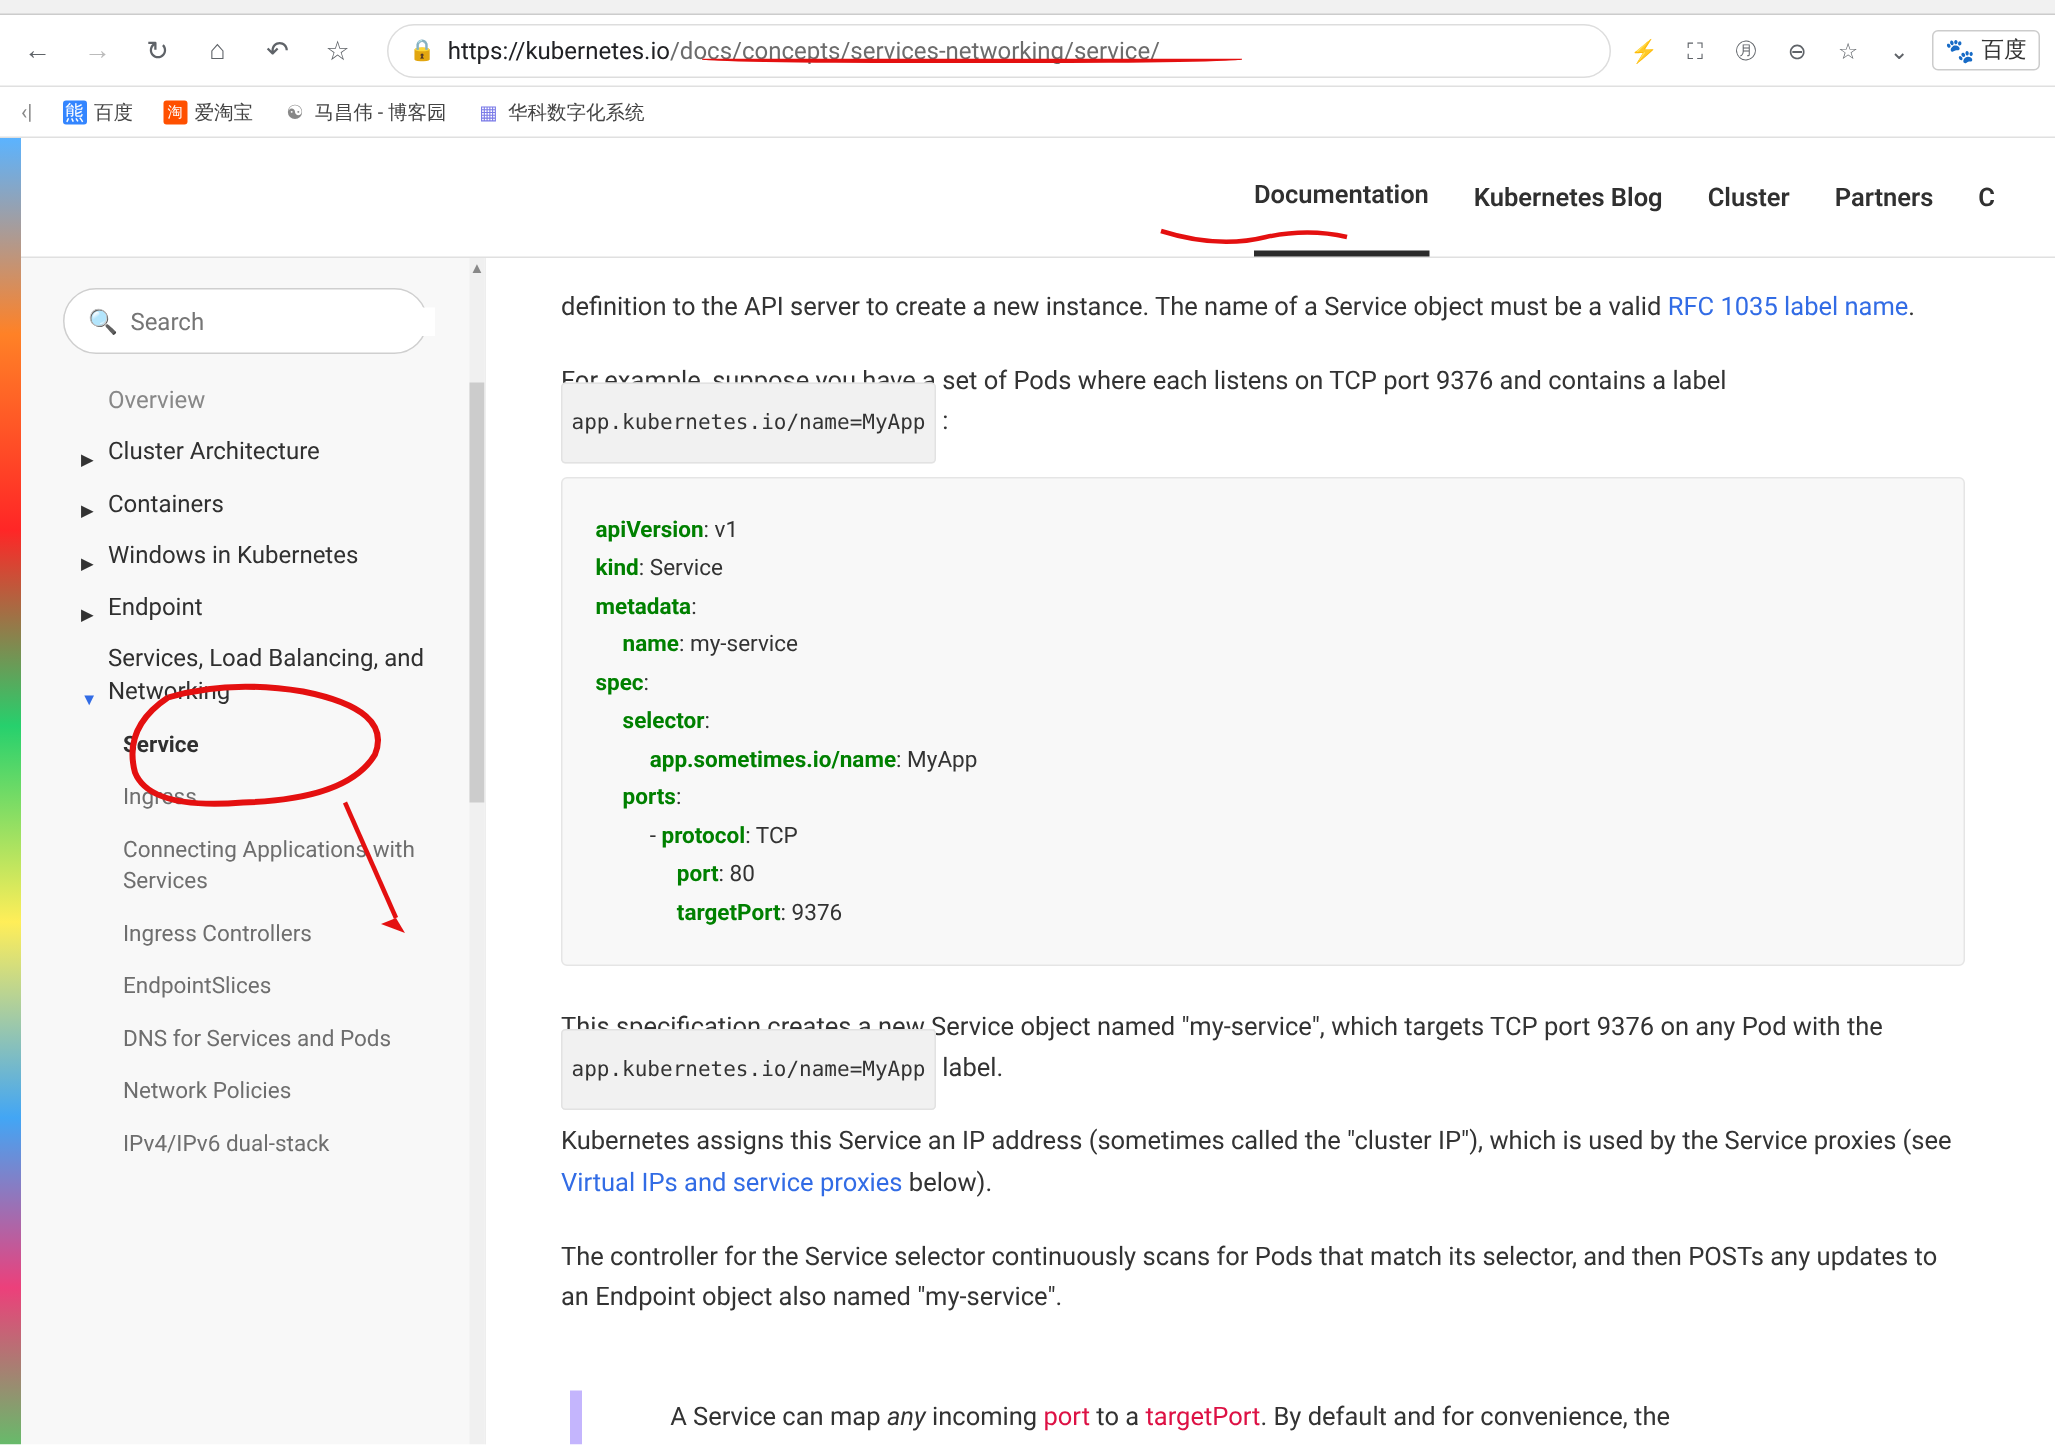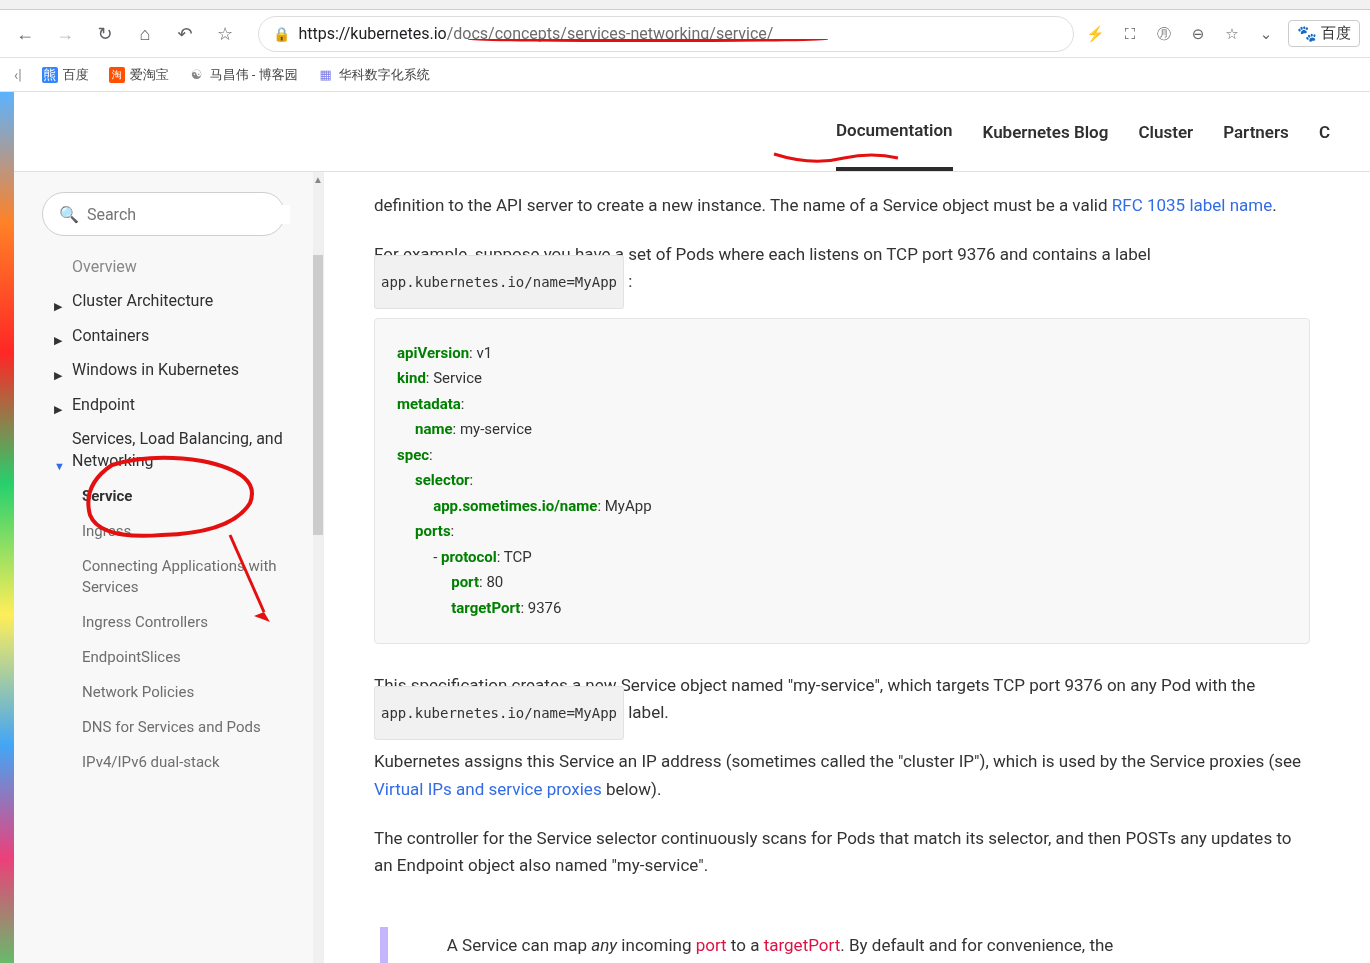--- a/index.html
+++ b/index.html
@@ -164,22 +164,22 @@
           <li class="tree-item">
               <span class="tree-caret down">▼</span>
               <span class="tree-label">Services, Load Balancing, and Networking</span>
             </li>
           <ul class="subtree">
             <li class="subtree-item active">Service</li>
             <li class="subtree-item">Ingress</li>
             <li class="subtree-item">Connecting Applications with Services</li>
             <li class="subtree-item">Ingress Controllers</li>
             <li class="subtree-item">EndpointSlices</li>
+            <li class="subtree-item">DNS for Services and Pods</li>
             <li class="subtree-item">Network Policies</li>
-            <li class="subtree-item">DNS for Services and Pods</li>
             <li class="subtree-item">IPv4/IPv6 dual-stack</li>
           </ul>
         </ul>
         <div class="scrollbar">
             <div style="text-align:center;color:#888;font-size:10px;padding-top:2px">▲</div>
             <div class="scrollbar-thumb"></div>
           </div>
       </div>
 
       <div class="main">

